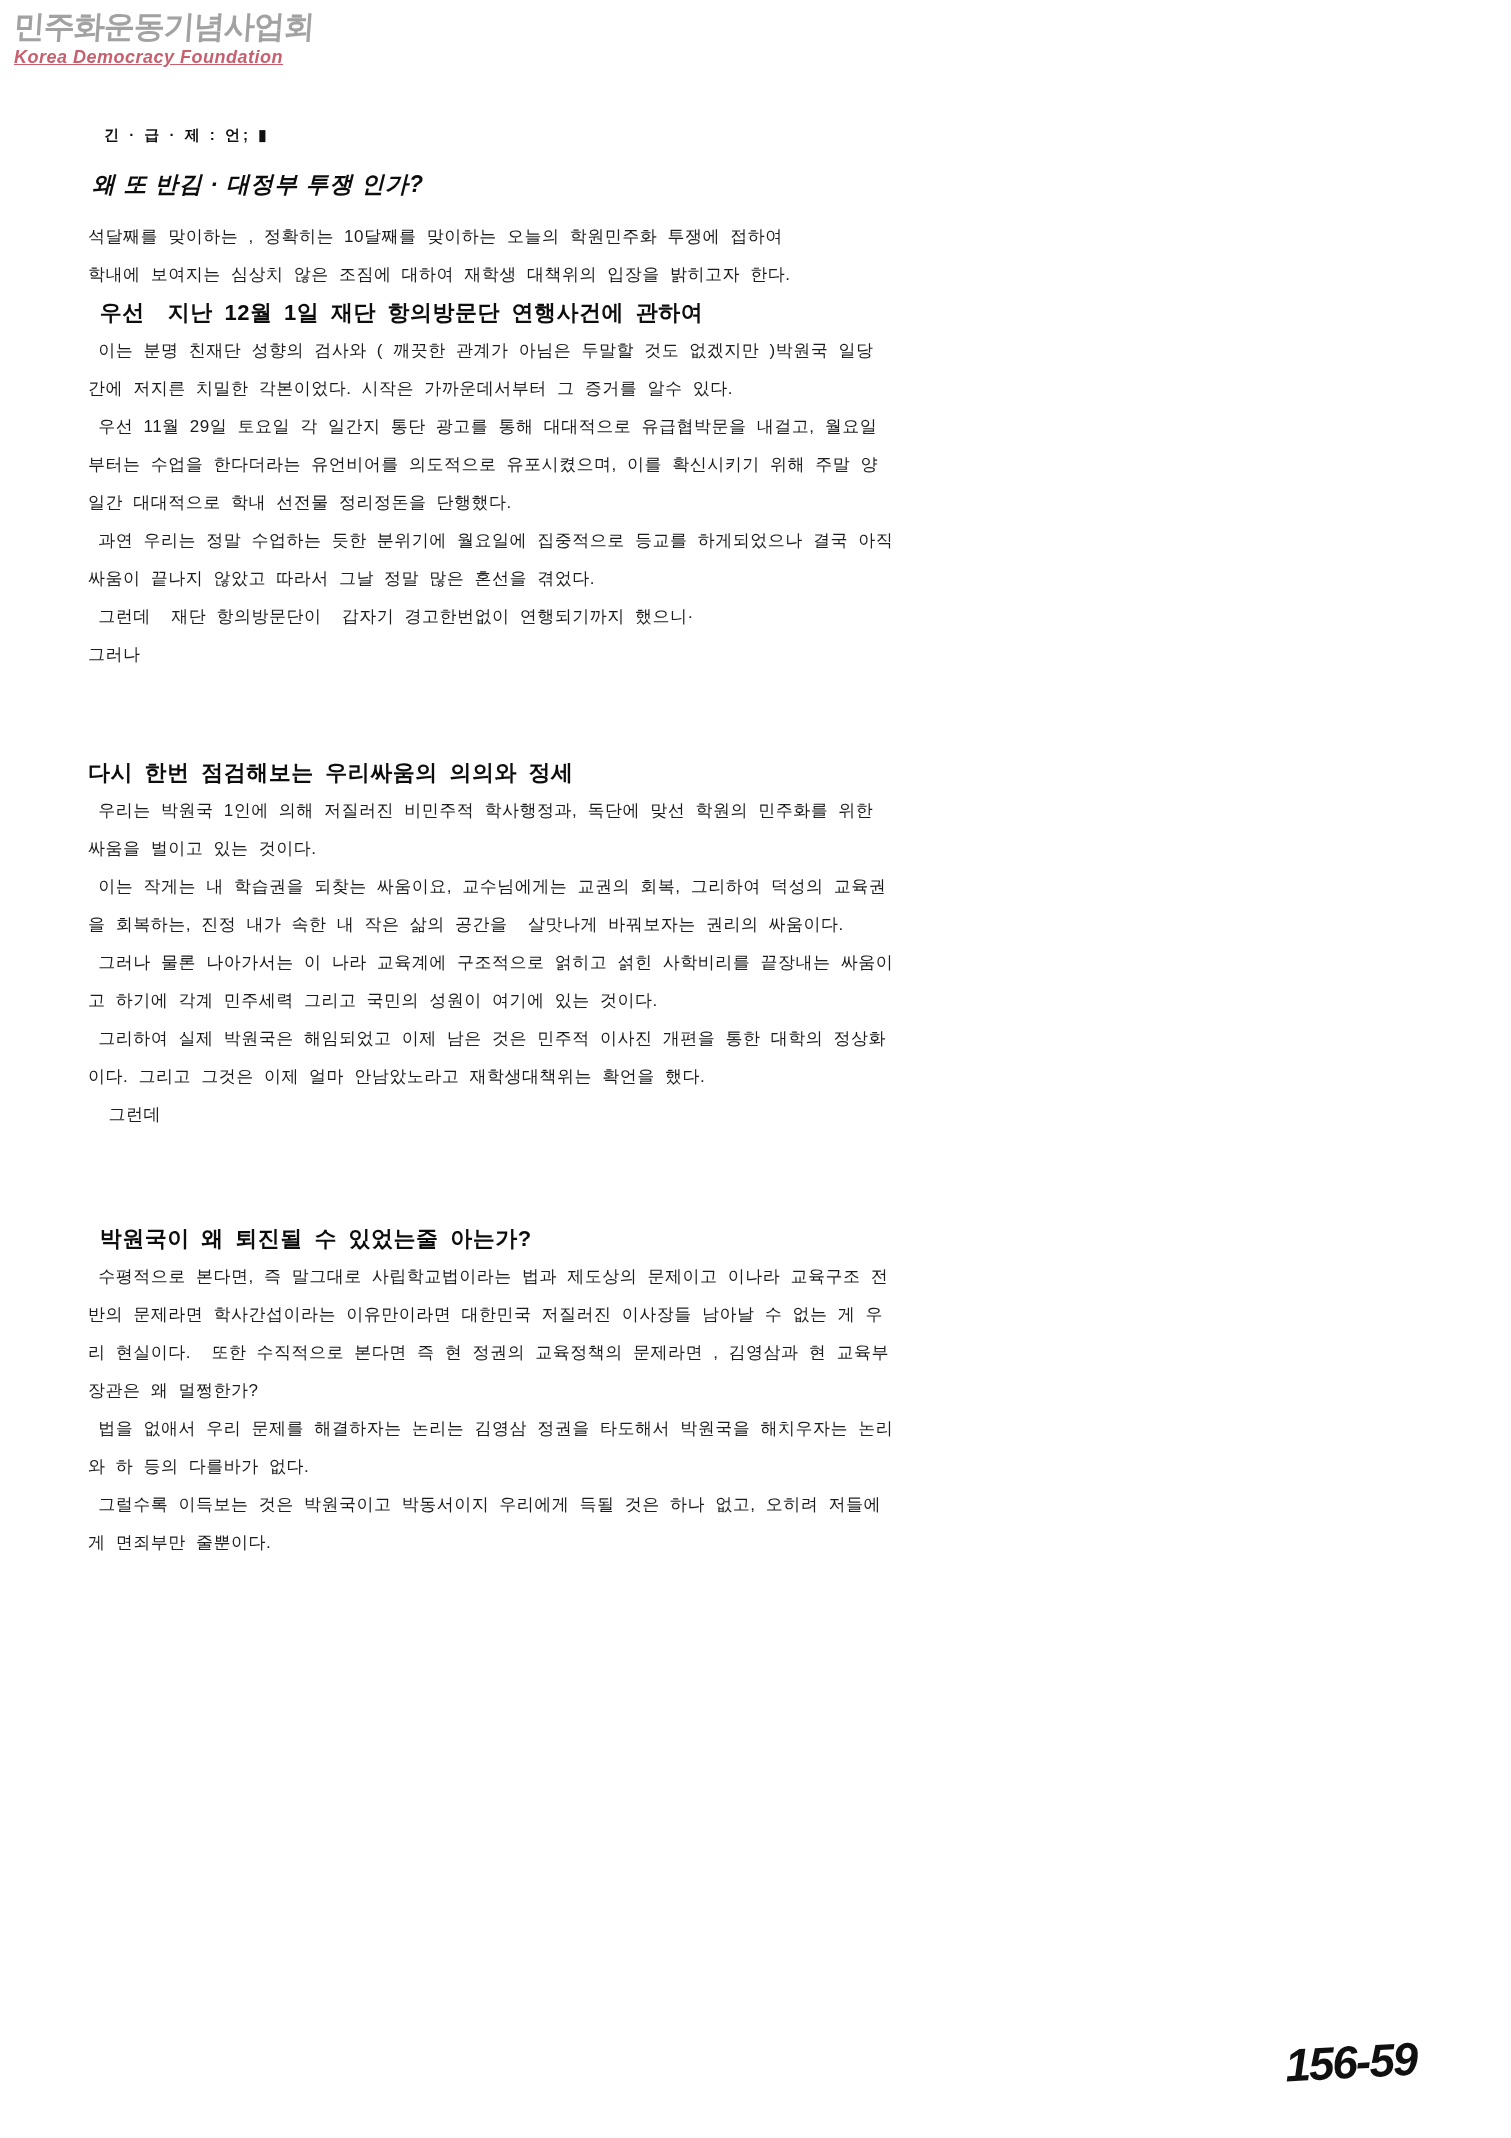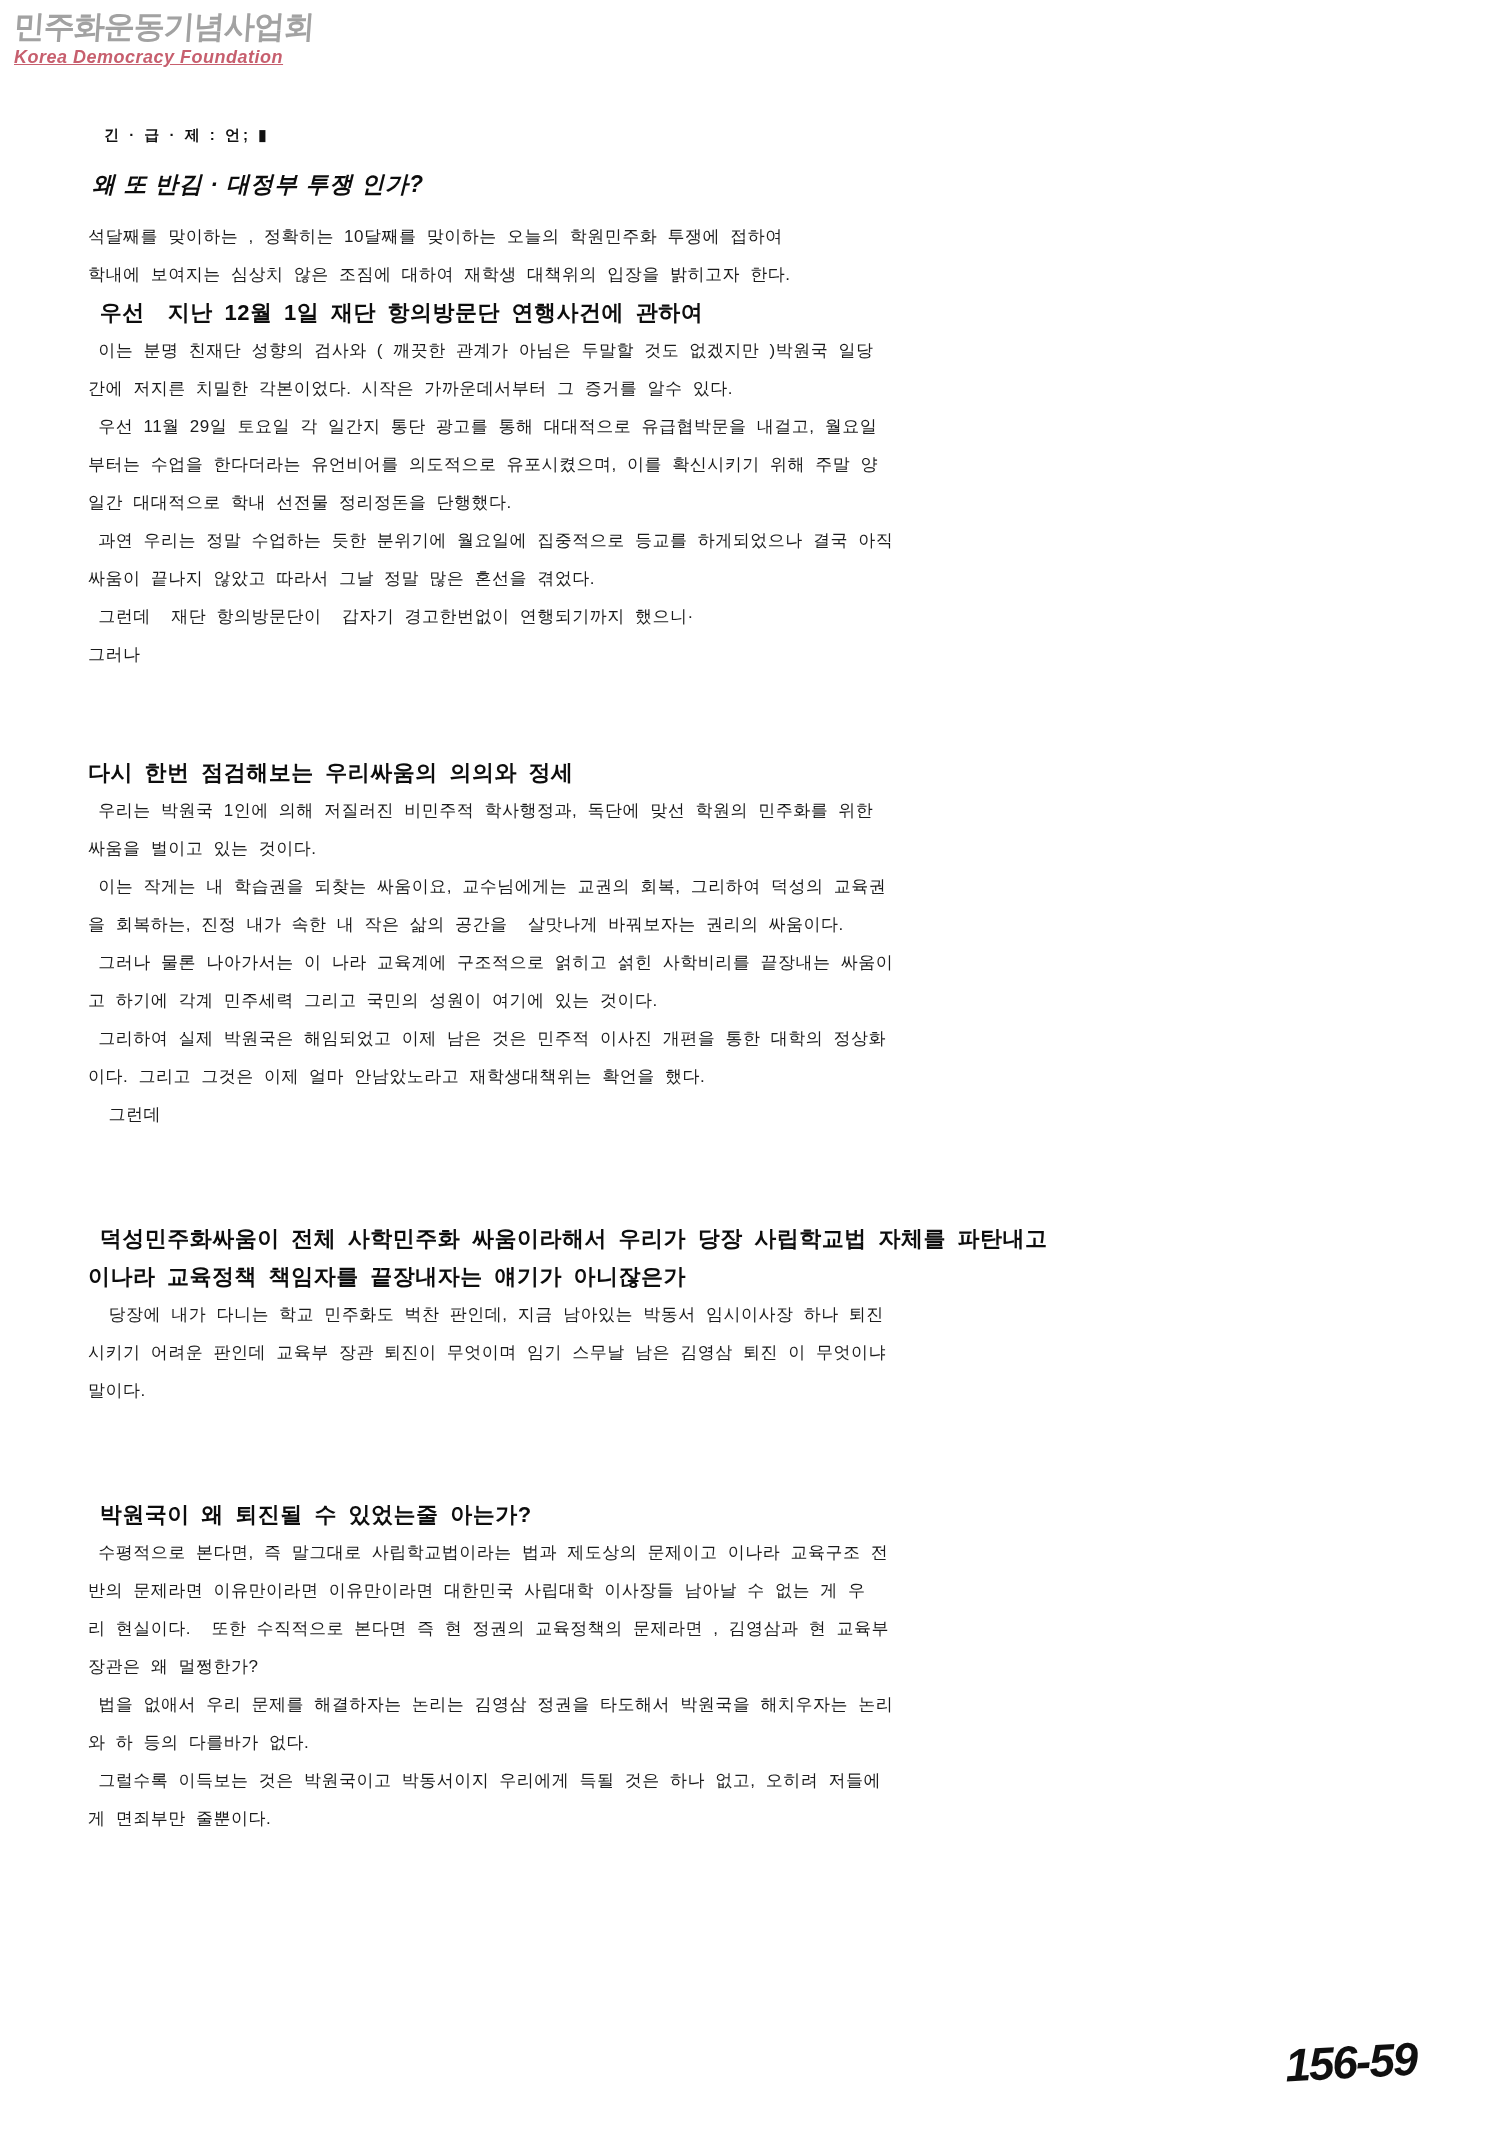--- a/index.html
+++ b/index.html
@@ -124,32 +124,25 @@
 싸움을 벌이고 있는 것이다.</p>
       <p class="para"> 이는 작게는 내 학습권을 되찾는 싸움이요, 교수님에게는 교권의 회복, 그리하여 덕성의 교육권
 을 회복하는, 진정 내가 속한 내 작은 삶의 공간을  살맛나게 바꿔보자는 권리의 싸움이다.</p>
       <p class="para"> 그러나 물론 나아가서는 이 나라 교육계에 구조적으로 얽히고 섥힌 사학비리를 끝장내는 싸움이
 고 하기에 각계 민주세력 그리고 국민의 성원이 여기에 있는 것이다.</p>
       <p class="para"> 그리하여 실제 박원국은 해임되었고 이제 남은 것은 민주적 이사진 개편을 통한 대학의 정상화
 이다. 그리고 그것은 이제 얼마 안남았노라고 재학생대책위는 확언을 했다.</p>
       <p class="para">  그런데</p>
     </section>
 
-    <section class="sec3">
-      <h2 class="sec-heading"> 덕성민주화싸움이 전체 사학민주화 싸움이라해서 우리가 당장 사립학교법 자체를 파탄내고
-이나라 교육정책 책임자를 끝장내자는 얘기가 아니잖은가</h2>
-      <p class="para">  당장에 내가 다니는 학교 민주화도 벅찬 판인데, 지금 남아있는 박동서 임시이사장 하나 퇴진
-시키기 어려운 판인데 교육부 장관 퇴진이 무엇이며 임기 스무날 남은 김영삼 퇴진 이 무엇이냐
-말이다.</p>
-    </section>
 
     <section class="sec4">
       <h2 class="sec-heading"> 박원국이 왜 퇴진될 수 있었는줄 아는가?</h2>
       <p class="para"> 수평적으로 본다면, 즉 말그대로 사립학교법이라는 법과 제도상의 문제이고 이나라 교육구조 전
-반의 문제라면 이유만이라면 이유만이라면 대한민국 사립대학 이사장들 남아날 수 없는 게 우
+반의 문제라면 학사간섭이라는 이유만이라면 대한민국 저질러진 이사장들 남아날 수 없는 게 우
 리 현실이다.  또한 수직적으로 본다면 즉 현 정권의 교육정책의 문제라면 , 김영삼과 현 교육부
 장관은 왜 멀쩡한가?</p>
       <p class="para"> 법을 없애서 우리 문제를 해결하자는 논리는 김영삼 정권을 타도해서 박원국을 해치우자는 논리
 와 하 등의 다를바가 없다.</p>
       <p class="para"> 그럴수록 이득보는 것은 박원국이고 박동서이지 우리에게 득될 것은 하나 없고, 오히려 저들에
 게 면죄부만 줄뿐이다.</p>
     </section>
 
   </main>
 

